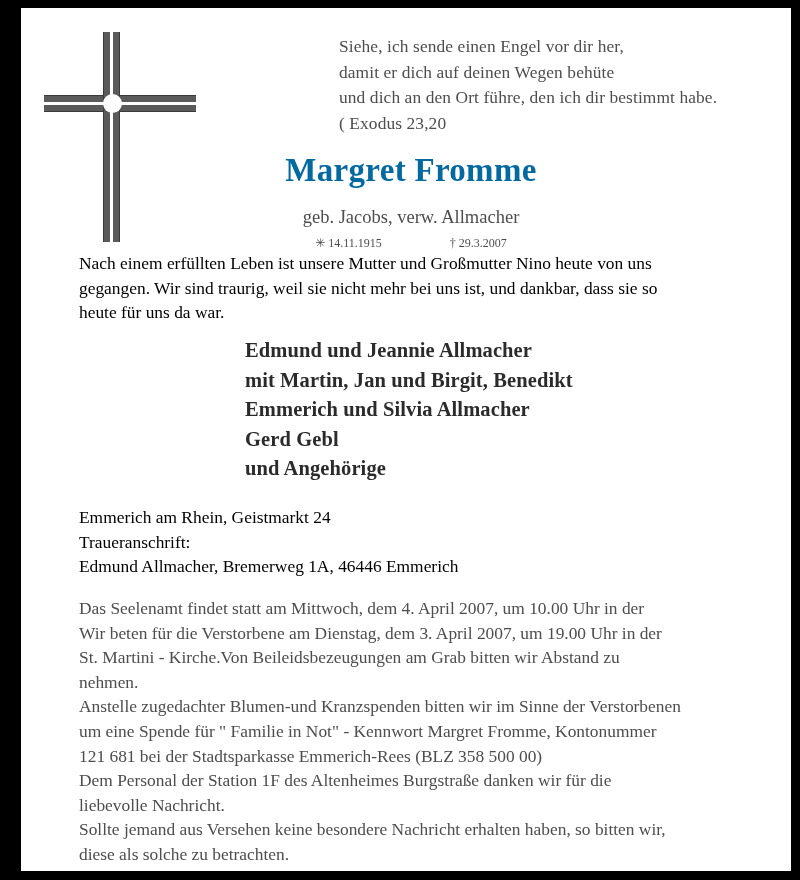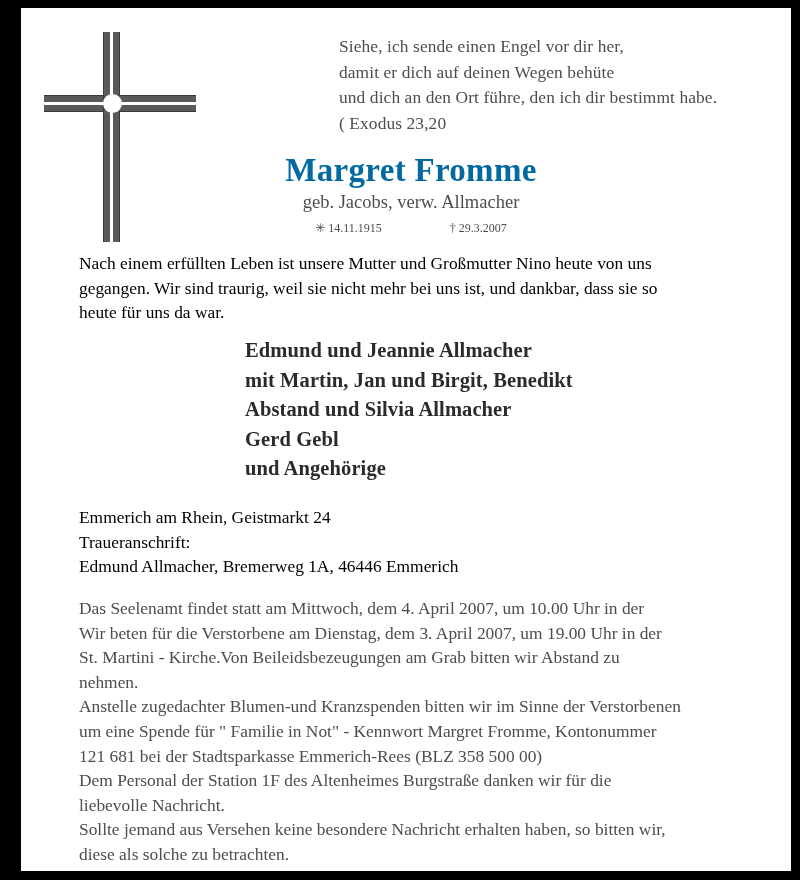--- a/index.html
+++ b/index.html
@@ -115,21 +115,21 @@
     font-weight: bold;
     color: #0369a1;
     line-height: 38px;
     letter-spacing: 0.3px;
     margin-left: 10px;
   }
   .maiden-name {
     font-size: 18.5px;
     color: #4d4d4d;
     line-height: 25px;
-    margin-top: 1px;
+    margin-top: 16px;
     margin-left: 10px;
   }
   .life-dates {
     font-size: 12px;
     color: #4d4d4d;
     line-height: 25px;
     margin-top: 1px;
     margin-left: 10px;
   }
   .life-dates .gap {
@@ -228,21 +228,21 @@
 
     <div class="body-text">
       <div class="line">Nach einem erfüllten Leben ist unsere Mutter und Großmutter Nino heute von uns</div>
       <div class="line">gegangen. Wir sind traurig, weil sie nicht mehr bei uns ist, und dankbar, dass sie so</div>
       <div class="line">heute für uns da war.</div>
     </div>
 
     <div class="family-block">
       <div class="line">Edmund und Jeannie Allmacher</div>
       <div class="line">mit Martin, Jan und Birgit, Benedikt</div>
-      <div class="line">Abstand und Silvia Allmacher</div>
+      <div class="line">Emmerich und Silvia Allmacher</div>
       <div class="line">Gerd Gebl</div>
       <div class="line">und Angehörige</div>
     </div>
 
     <div class="address-block">
       <div class="line">Emmerich am Rhein, Geistmarkt 24</div>
       <div class="line">Traueranschrift:</div>
       <div class="line">Edmund Allmacher, Bremerweg 1A, 46446 Emmerich</div>
     </div>
 

